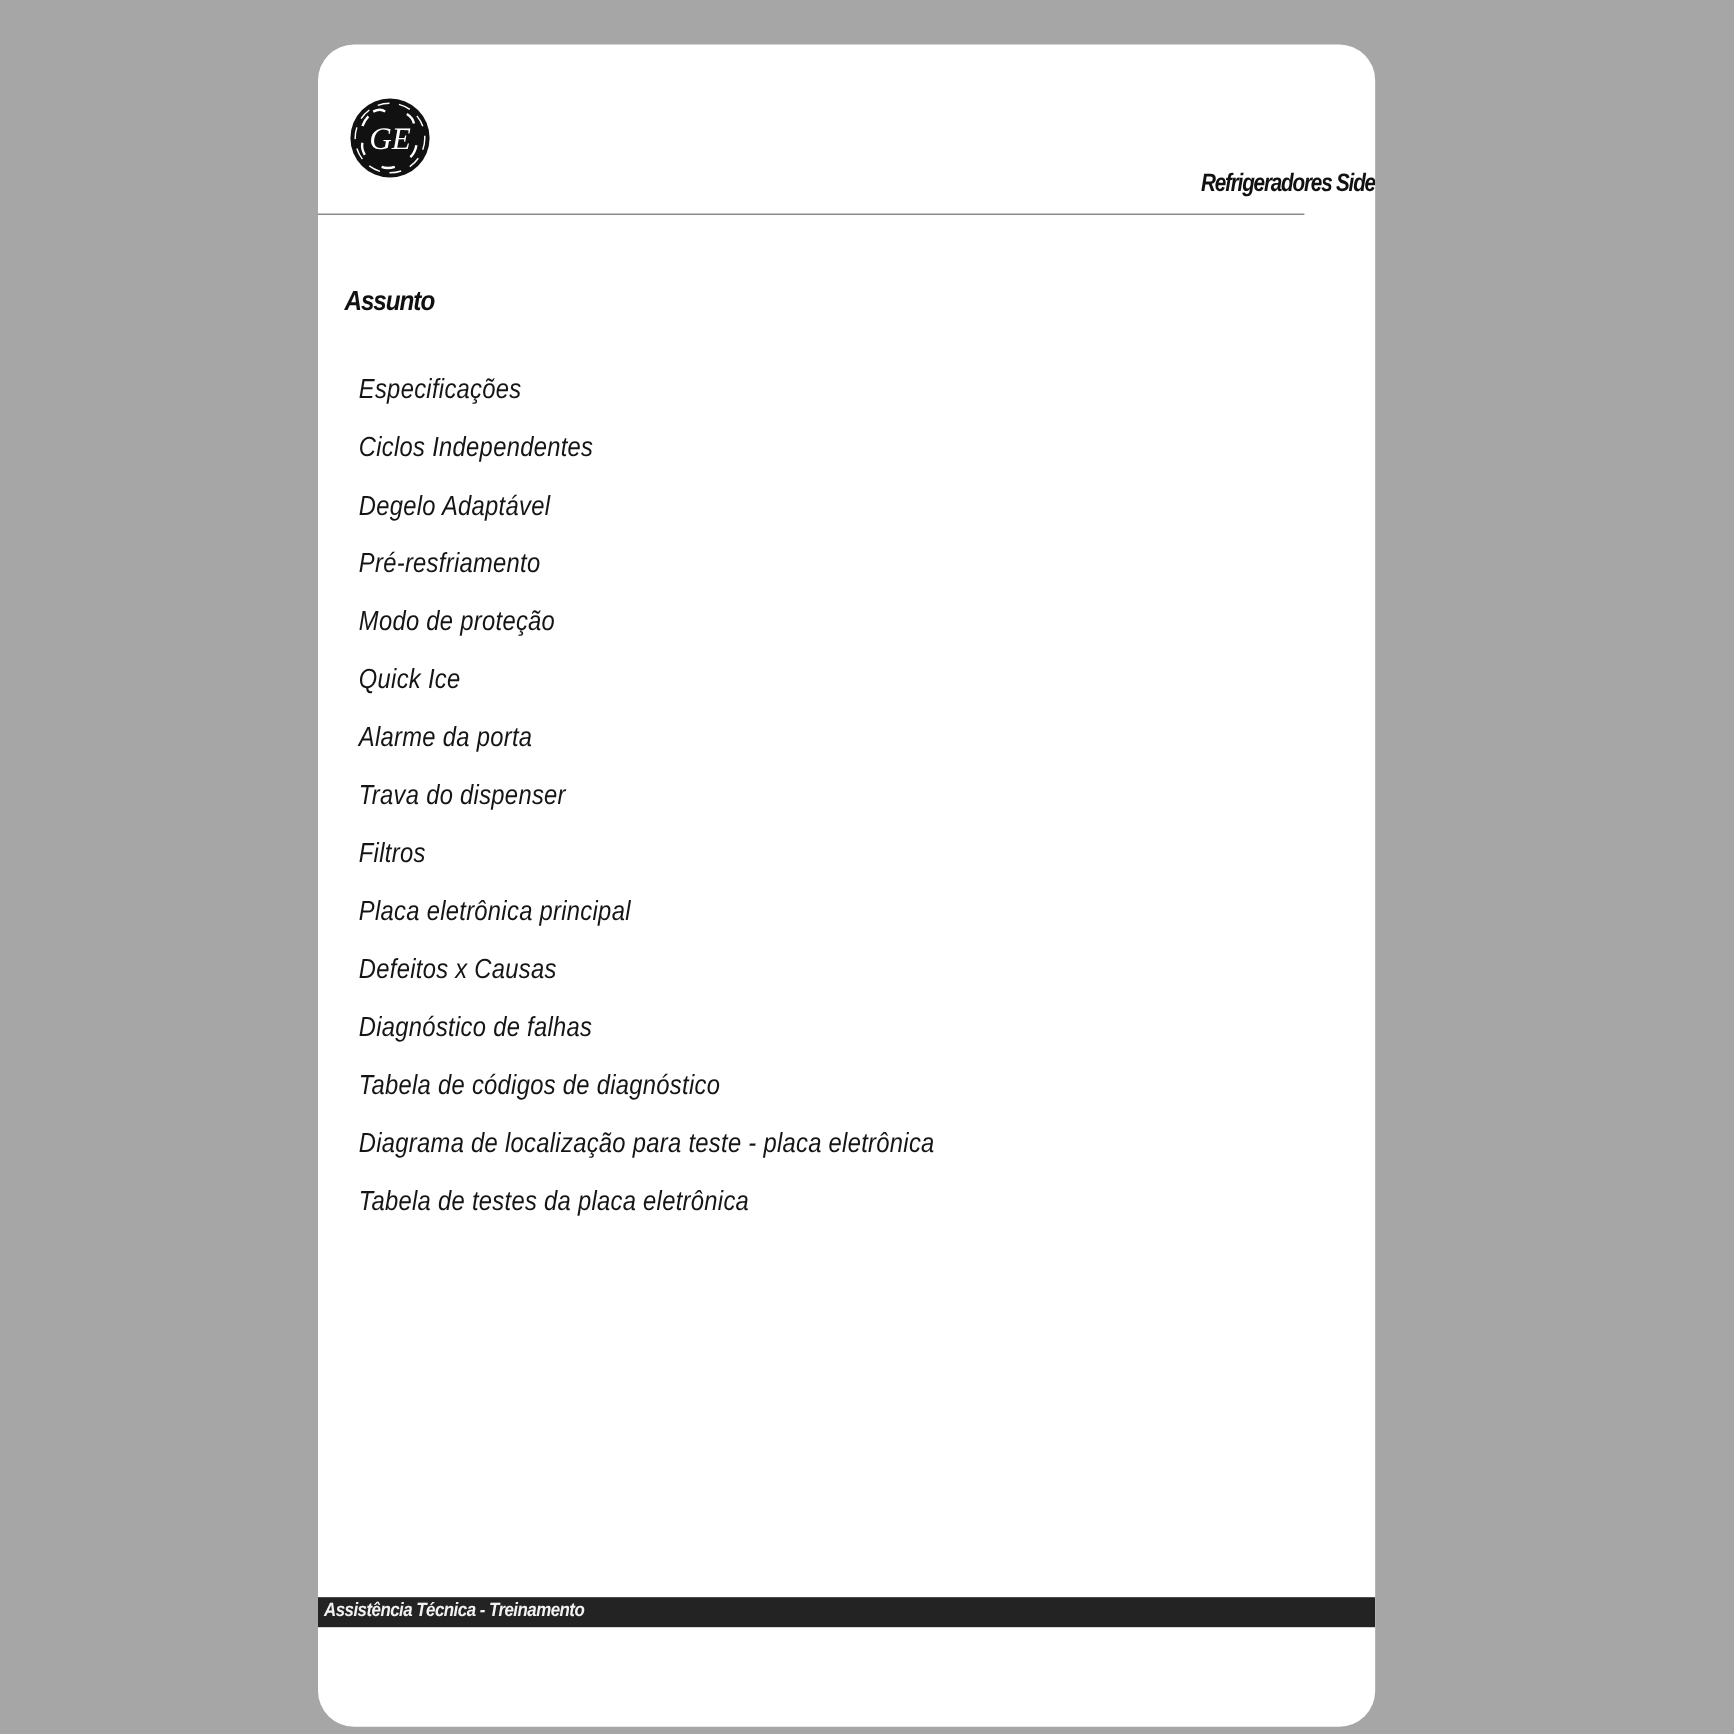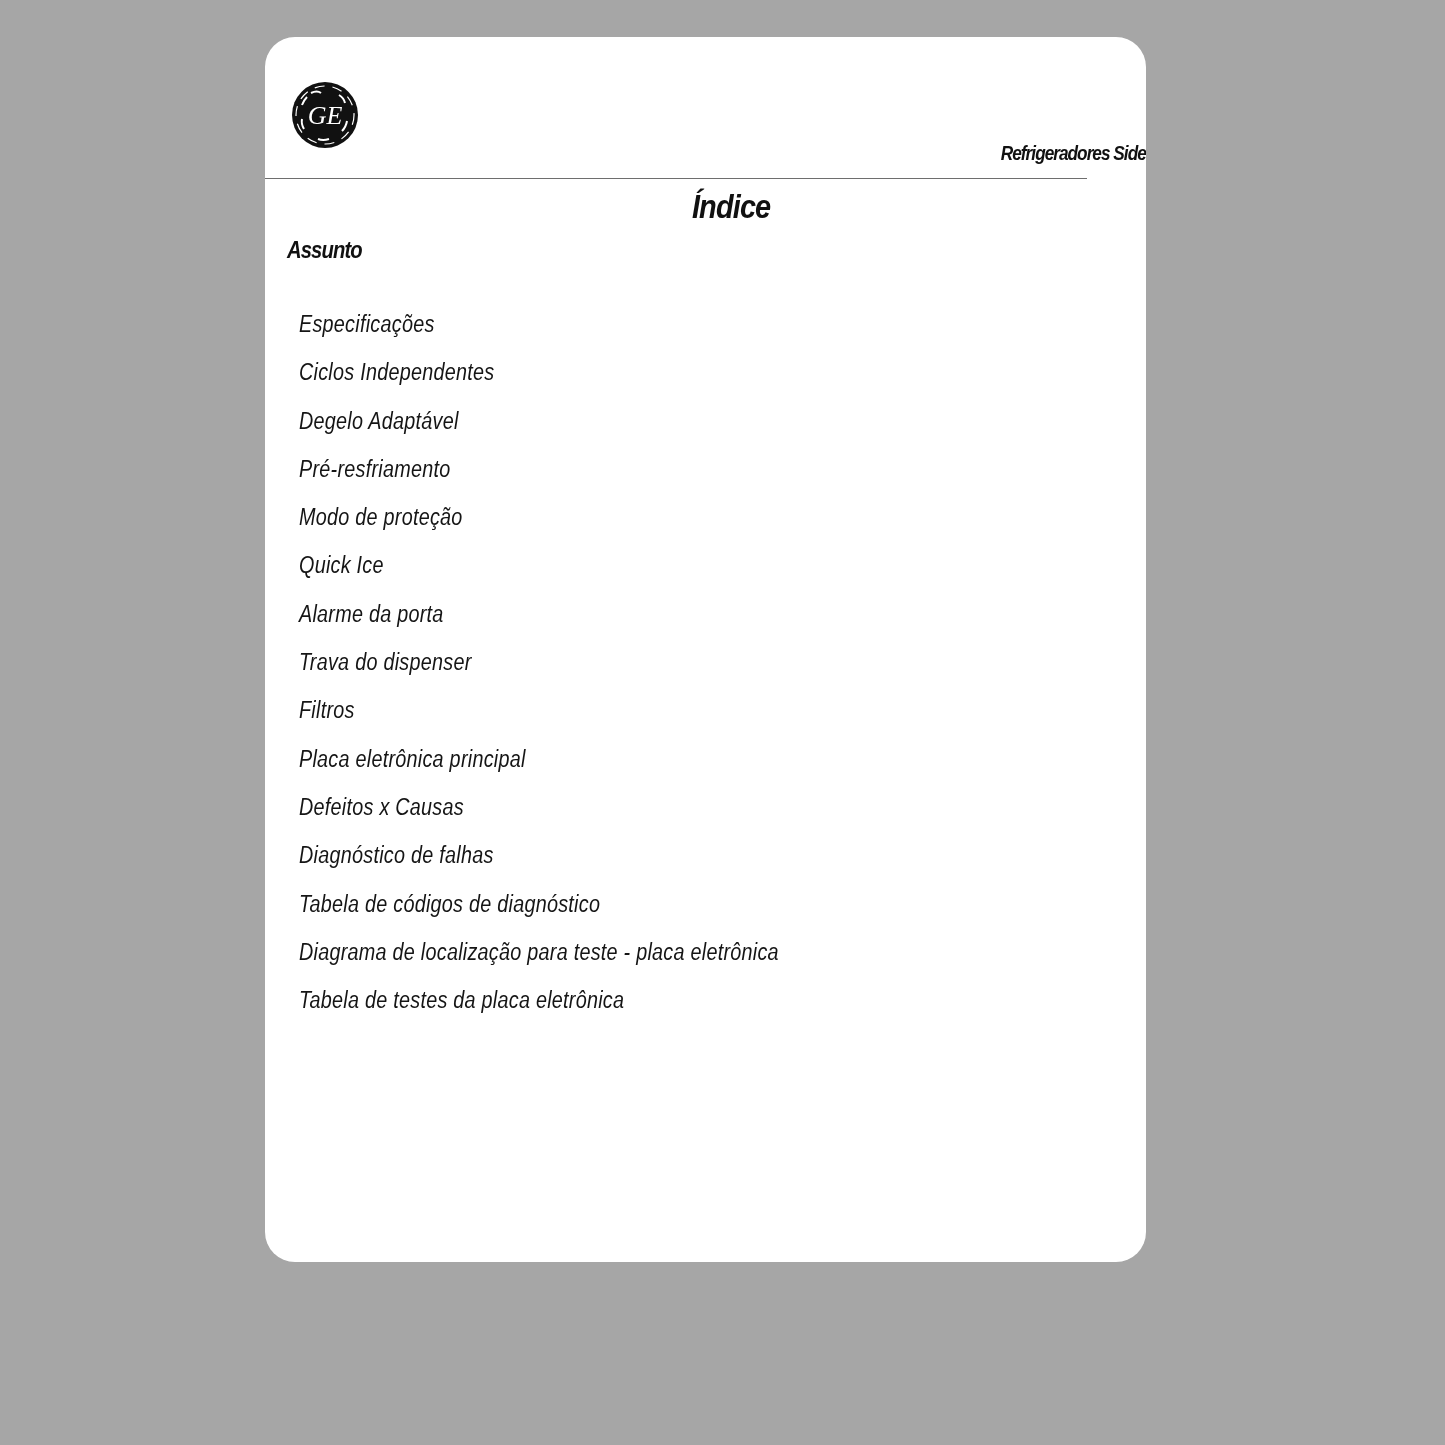--- a/index.html
+++ b/index.html
@@ -8,21 +8,21 @@
       width: 1445px;
       height: 1445px;
       background: #a6a6a6;
       overflow: hidden;
     }
     .page {
       position: absolute;
       left: 265px;
       top: 37px;
       width: 881px;
-      height: 1225px;
+      height: 1402px;
       background: #ffffff;
       border-radius: 30px;
       overflow: hidden;
     }
     .logo {
       position: absolute;
       left: 26px;
       top: 44px;
       width: 68px;
       height: 68px;
@@ -141,23 +141,20 @@
       <path d="M38 58 q-6 2 -11 0" stroke="#fff" stroke-width="2" fill="none"></path>
       <path d="M13 48 q-3 -5 -2 -10" stroke="#fff" stroke-width="2" fill="none"></path>
       <path d="M11 24 q2 -5 5 -8" stroke="#fff" stroke-width="2" fill="none"></path>
       <text x="34" y="43" text-anchor="middle" font-family="Liberation Serif, serif" font-style="italic" font-size="26" fill="#fff">GE</text>
     </svg>
   </div>
 
   <div class="header-title">Refrigeradores Side</div>
   <div class="header-rule"></div>
 
-  <div class="index-title">
-    <span>Índice</span>
-  </div>
 
   <div class="subject-label">Assunto</div>
 
   <ul class="toc-list">
     <li class="toc-item">Especificações</li>
     <li class="toc-item">Ciclos Independentes</li>
     <li class="toc-item">Degelo Adaptável</li>
     <li class="toc-item">Pré-resfriamento</li>
     <li class="toc-item">Modo de proteção</li>
     <li class="toc-item">Quick Ice</li>
@@ -165,14 +162,17 @@
     <li class="toc-item">Trava do dispenser</li>
     <li class="toc-item">Filtros</li>
     <li class="toc-item">Placa eletrônica principal</li>
     <li class="toc-item">Defeitos x Causas</li>
     <li class="toc-item">Diagnóstico de falhas</li>
     <li class="toc-item">Tabela de códigos de diagnóstico</li>
     <li class="toc-item">Diagrama de localização para teste - placa eletrônica</li>
     <li class="toc-item">Tabela de testes da placa eletrônica</li>
   </ul>
 
+  <div class="footer-bar">
+    <div class="footer-text">Assistência Técnica - Treinamento</div>
+  </div>
 
 </div>
 
 </body></html>

